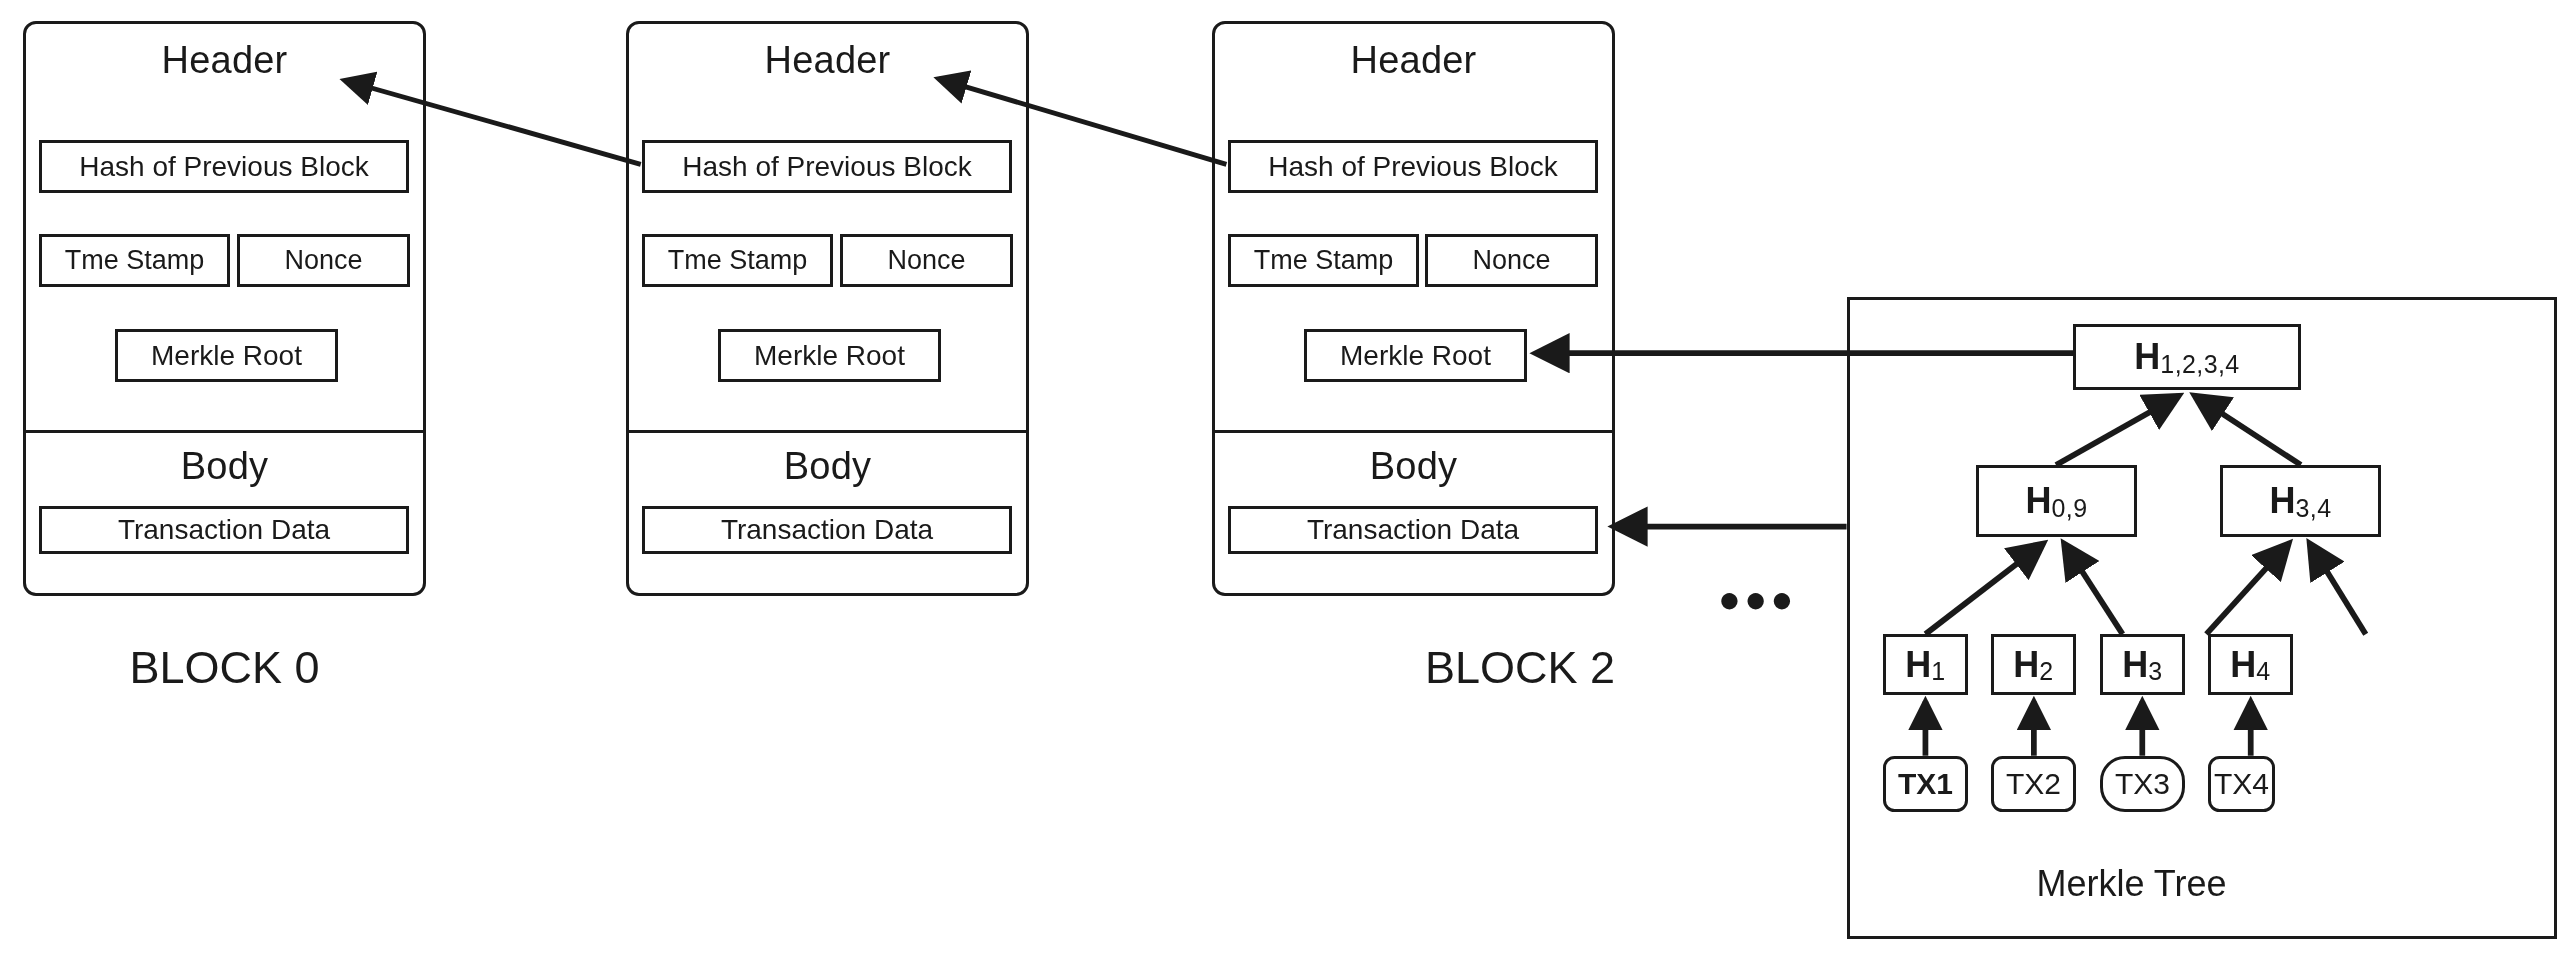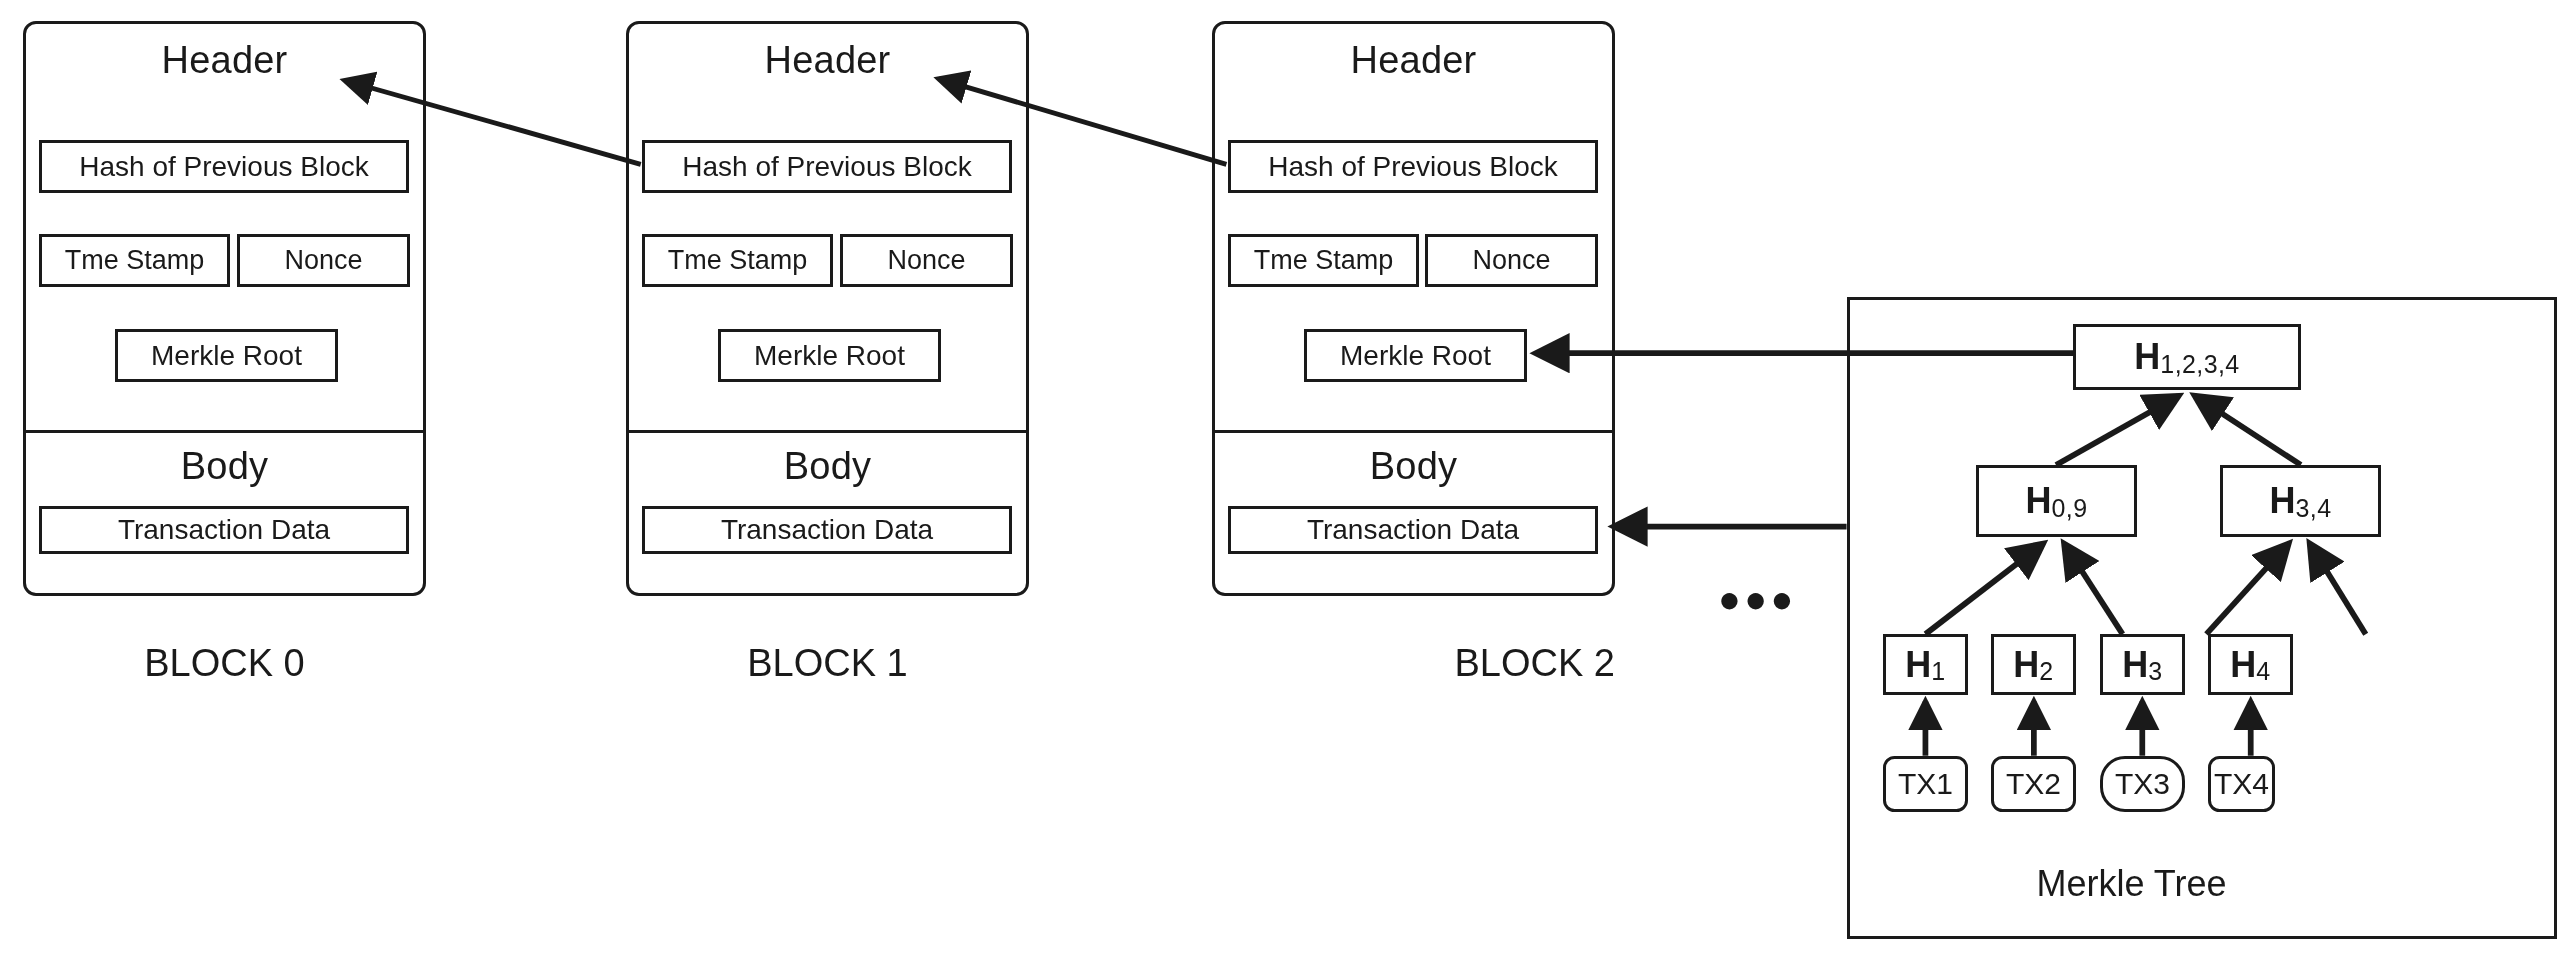--- a/index.html
+++ b/index.html
@@ -60,21 +60,21 @@
     align-items: center;
     justify-content: center;
     font-size: 28px;
     color: #1a1a1a;
     white-space: nowrap;
   }
   .field.small { font-size: 27px; }
   .block-caption {
     position: absolute;
     text-align: center;
-    font-size: 38px;
+    font-size: 45px;
     color: #1a1a1a;
     white-space: nowrap;
   }
 
   
   .ellipsis {
     position: absolute;
     font-size: 38px;
     font-weight: bold;
     line-height: 1;
@@ -142,21 +142,20 @@
 
   <div class="block" style="left:626px; top:21.4px; width:403px; height:575px;"></div>
   <div class="section-title" style="left:626px; top:39px; width:403px;">Header</div>
   <div class="field" style="left:642px; top:140px; width:370px; height:53px;">Hash of Previous Block</div>
   <div class="field small" style="left:642px; top:234px; width:191px; height:53px;">Tme Stamp</div>
   <div class="field small" style="left:840px; top:234px; width:173px; height:53px;">Nonce</div>
   <div class="field" style="left:718px; top:329px; width:223px; height:53px;">Merkle Root</div>
   <div class="block-divider" style="left:626px; top:430px; width:403px;"></div>
   <div class="section-title" style="left:626px; top:445px; width:403px;">Body</div>
   <div class="field" style="left:642px; top:506px; width:370px; height:48px;">Transaction Data</div>
-  <div class="block-caption" style="left:626px; top:642px; width:403px;">BLOCK 1</div>
 
   <div class="block" style="left:1212px; top:21.4px; width:403px; height:575px;"></div>
   <div class="section-title" style="left:1212px; top:39px; width:403px;">Header</div>
   <div class="field" style="left:1228px; top:140px; width:370px; height:53px;">Hash of Previous Block</div>
   <div class="field small" style="left:1228px; top:234px; width:191px; height:53px;">Tme Stamp</div>
   <div class="field small" style="left:1425px; top:234px; width:173px; height:53px;">Nonce</div>
   <div class="field" style="left:1304px; top:329px; width:223px; height:53px;">Merkle Root</div>
   <div class="block-divider" style="left:1212px; top:430px; width:403px;"></div>
   <div class="section-title" style="left:1212px; top:445px; width:403px;">Body</div>
   <div class="field" style="left:1228px; top:506px; width:370px; height:48px;">Transaction Data</div>
@@ -191,21 +190,21 @@
   </div>
   <div class="mnode" style="left:2100px; top:634px; width:85px; height:61px;">
     <span class="hsym">H</span>
       <span class="hsub">3</span>
   </div>
   <div class="mnode" style="left:2208px; top:634px; width:85px; height:61px;">
     <span class="hsym">H</span>
       <span class="hsub">4</span>
   </div>
 
-  <div class="txnode" style="left:1883px; top:756px; width:85px; height:56px;">TX1</div>
+  <div class="txnode" style="left:1883px; top:756px; width:85px; height:56px;font-weight:bold;">TX1</div>
   <div class="txnode" style="left:1991px; top:756px; width:85px; height:56px;">TX2</div>
   <div class="txnode" style="left:2100px; top:756px; width:85px; height:56px;border-radius:25px;">TX3</div>
   <div class="txnode" style="left:2208px; top:756px; width:67px; height:56px;">TX4</div>
 
   <div class="merkle-caption" style="left:1847px; top:863px; width:569px;">Merkle Tree</div>
 
   <svg class="layer" viewBox="0 0 3136 1176" xmlns="http://www.w3.org/2000/svg" aria-hidden="true">
     <defs>
       <marker id="ah" viewBox="0 0 12 12" refX="10" refY="6" markerWidth="7" markerHeight="7" orient="auto-start-reverse" markerUnits="strokeWidth">
         <path d="M 0 0 L 12 6 L 0 12 z" fill="#1a1a1a"></path>

